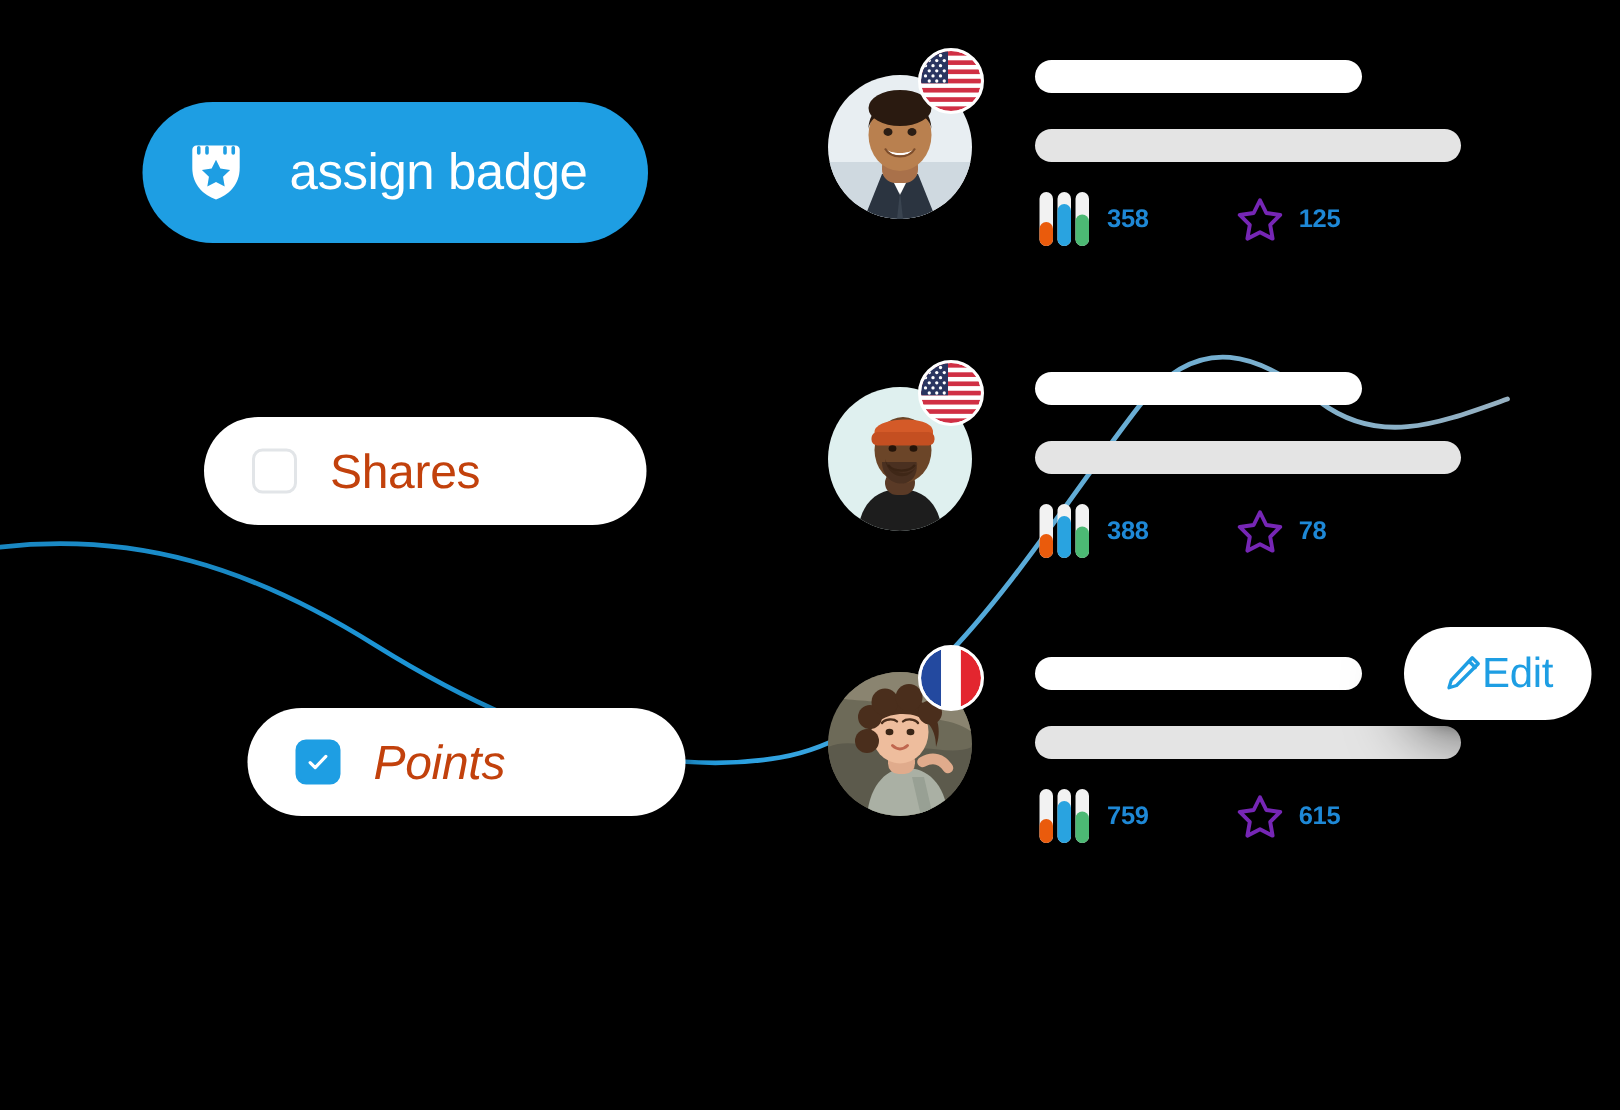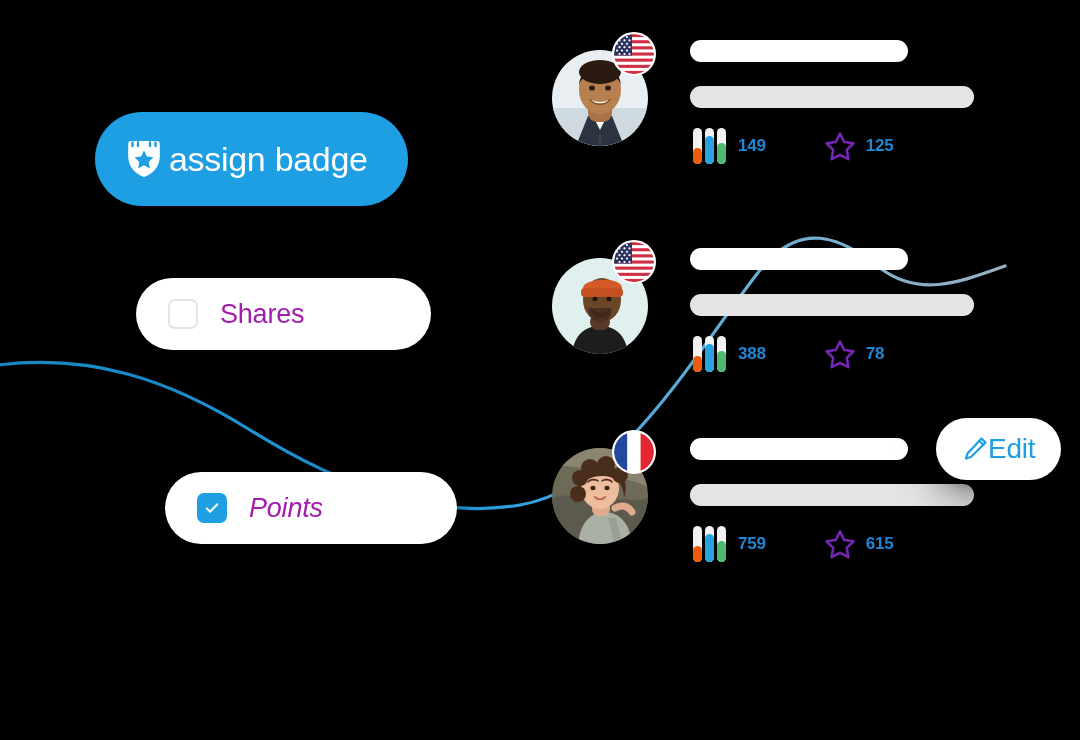--- a/index.html
+++ b/index.html
@@ -27,29 +27,28 @@
   
   .assign-badge-wrap {
     position: absolute;
     left: 95px;
     top: 68px;
     z-index: 6;
   }
   .assign-badge-btn {
     display: flex;
     align-items: center;
-    gap: 8px;
+    gap: 32px;
     padding: 0 40px 0 32px;
     height: 94px;
     border-radius: 47px;
     background: #1e9ee3;
     box-shadow: 0 16px 44px rgba(0,0,0,0.55), 0 4px 14px rgba(0,0,0,0.4);
     border: none;
     cursor: pointer;
-    margin-top: 44px;
   }
   .assign-badge-label {
     color: #ffffff;
     font-size: 34px;
     font-weight: 400;
     letter-spacing: -0.3px;
     white-space: nowrap;
   }
   .shield-icon { width: 34px; height: 38px; display: block; }
 
@@ -62,22 +61,22 @@
     gap: 22px;
     height: 72px;
     padding: 0 40px 0 32px;
     background: #ffffff;
     border-radius: 36px;
     box-shadow: 0 14px 40px rgba(0,0,0,0.45), 0 3px 10px rgba(0,0,0,0.3);
     cursor: pointer;
     box-sizing: border-box;
   }
   .filter-card .label {
-    color: #a21caf;
-    font-size: 27px;
+    color: #c2410c;
+    font-size: 32px;
     font-weight: 500;
     letter-spacing: -0.2px;
     white-space: nowrap;
   }
   #card-shares     { left: 136px; top: 278px; width: 295px; }
   #card-activities { left: 66px;  top: 370px; width: 292px; }
   #card-points     { left: 165px; top: 472px; width: 292px; font-style: italic; }
 
   .checkbox {
     width: 30px; height: 30px;
@@ -297,21 +296,21 @@
         <span>
           <svg class="bars-icon" viewBox="0 0 36 40">
             <rect x="1" y="2" width="9" height="36" rx="4.5" fill="#f2f2f2"></rect>
             <rect x="1" y="22" width="9" height="16" rx="4.5" fill="#ea5b0c"></rect>
             <rect x="13" y="2" width="9" height="36" rx="4.5" fill="#f2f2f2"></rect>
             <rect x="13" y="10" width="9" height="28" rx="4.5" fill="#29a3e0"></rect>
             <rect x="25" y="2" width="9" height="36" rx="4.5" fill="#f2f2f2"></rect>
             <rect x="25" y="17" width="9" height="21" rx="4.5" fill="#4cb974"></rect>
           </svg>
         </span>
-        <span class="metric-value">149</span>
+        <span class="metric-value">358</span>
       </div>
       <div class="metric">
         <span>
           <svg class="star-icon" viewBox="0 0 32 32">
             <path d="M16 3.5 L20.2 12 L29.5 13.3 L22.8 19.9 L24.4 29.1
                      L16 24.8 L7.6 29.1 L9.2 19.9 L2.5 13.3 L11.8 12 Z" fill="none" stroke="#7626b5" stroke-width="2.6" stroke-linejoin="round"></path>
           </svg>
         </span>
         <span class="metric-value">125</span>
       </div>

